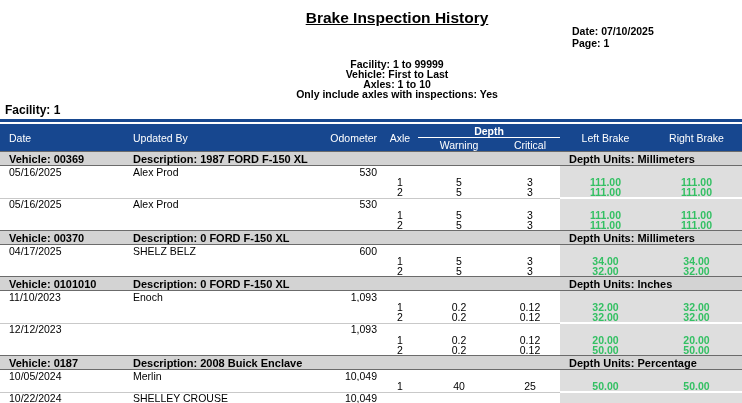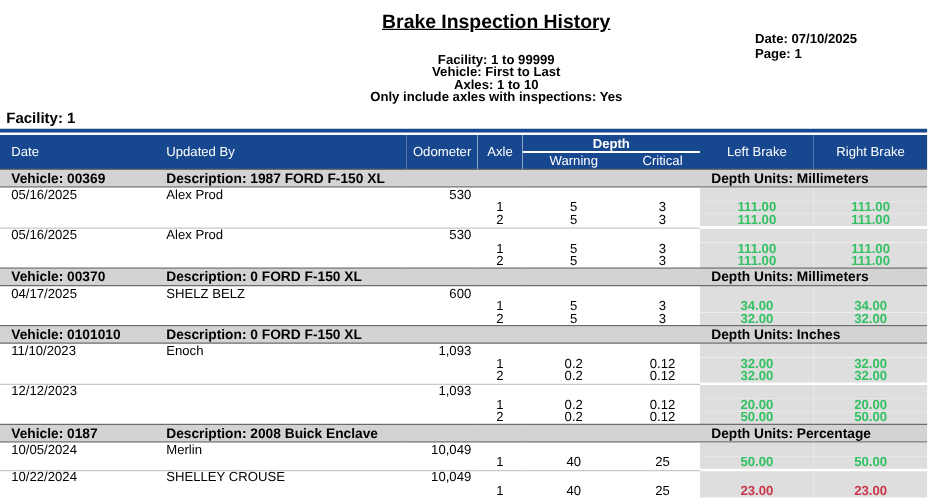--- a/index.html
+++ b/index.html
@@ -1,20 +1,20 @@
 <!DOCTYPE html>
 <html style="--header-blue: #17478f; --section-gray: #d3d3d3; --panel-gray: #dedede; --ok-green: #33c063; --alert-red: #c9364a; --separator-gray: #c9c9c9;"><head>
 <meta charset="utf-8">
 <style>
   html,body{margin:0;padding:0;background:#fff;}
   .page{position:relative;width:742px;height:403px;background:#fff;overflow:hidden;
         font-family:"Liberation Sans","DejaVu Sans",sans-serif;color:#000;}
   .title{padding:9px 0 0 52px;text-align:center;font-size:15.5px;font-weight:bold;text-decoration:underline;}
-  .meta{position:absolute;top:25px;left:604px;font-size:10.5px;font-weight:bold;line-height:12px;white-space:nowrap;}
-  .criteria{padding-left:52px;margin-top:16px;text-align:center;font-size:10.5px;font-weight:bold;line-height:10px;}
+  .meta{position:absolute;top:25px;left:572px;font-size:10.5px;font-weight:bold;line-height:12px;white-space:nowrap;}
+  .criteria{padding-left:52px;margin-top:32px;text-align:center;font-size:10.5px;font-weight:bold;line-height:10px;}
   .criteria div{height:10px;}
   .facility{font-size:12px;font-weight:bold;padding:4px 0 2px 5px;}
   .rule{height:3px;background:var(--header-blue);}
   table{width:742px;table-layout:fixed;border-collapse:collapse;margin-top:2px;}
   thead th{background:var(--header-blue);color:#fff;font-weight:normal;font-size:10.5px;
            height:13px;padding:0;line-height:12px;white-space:nowrap;overflow:hidden;}
   .th-depth{border-bottom:1px solid rgba(255,255,255,.55);font-weight:bold;}
   td{font-size:10.5px;padding:0;line-height:10px;height:10px;white-space:nowrap;overflow:hidden;}
   tr.vehicle-row td{background:var(--section-gray);font-weight:bold;font-size:11px;line-height:12px;
                     height:13px;border-top:1px solid #6b6b6b;border-bottom:1px solid #6b6b6b;}

